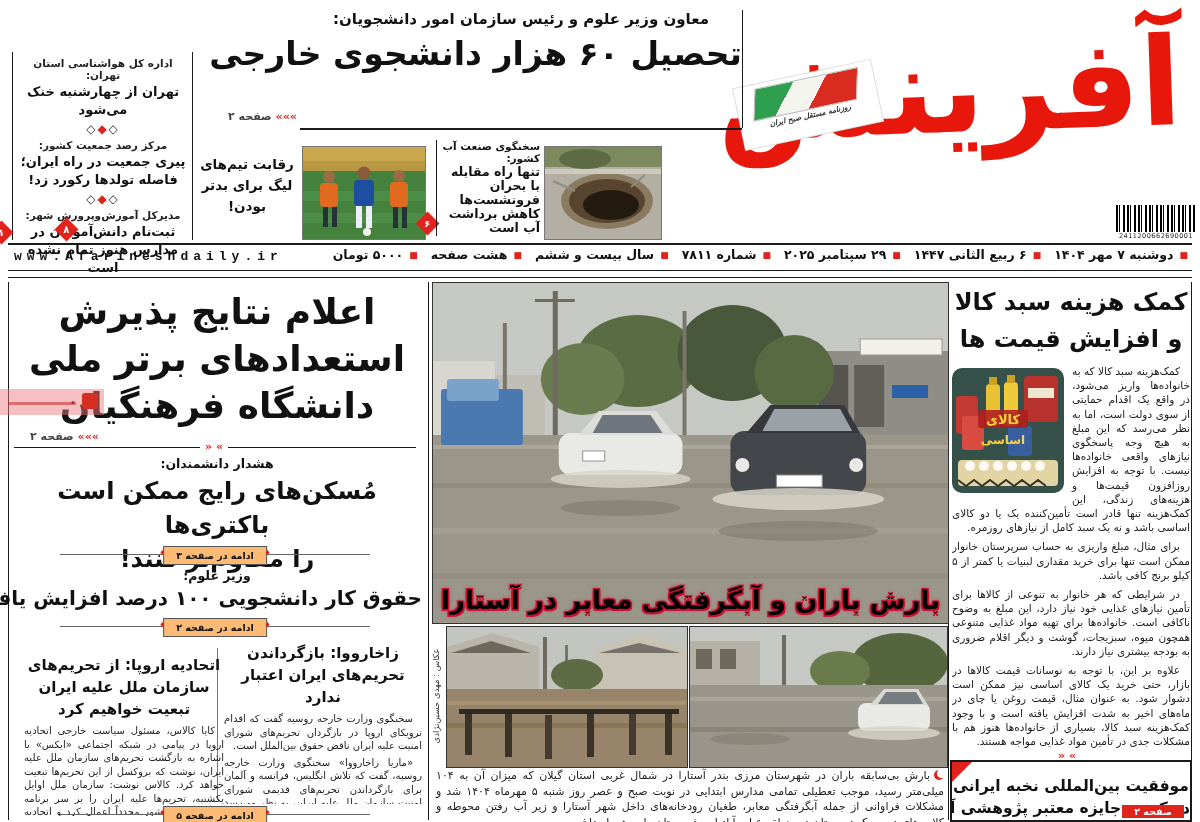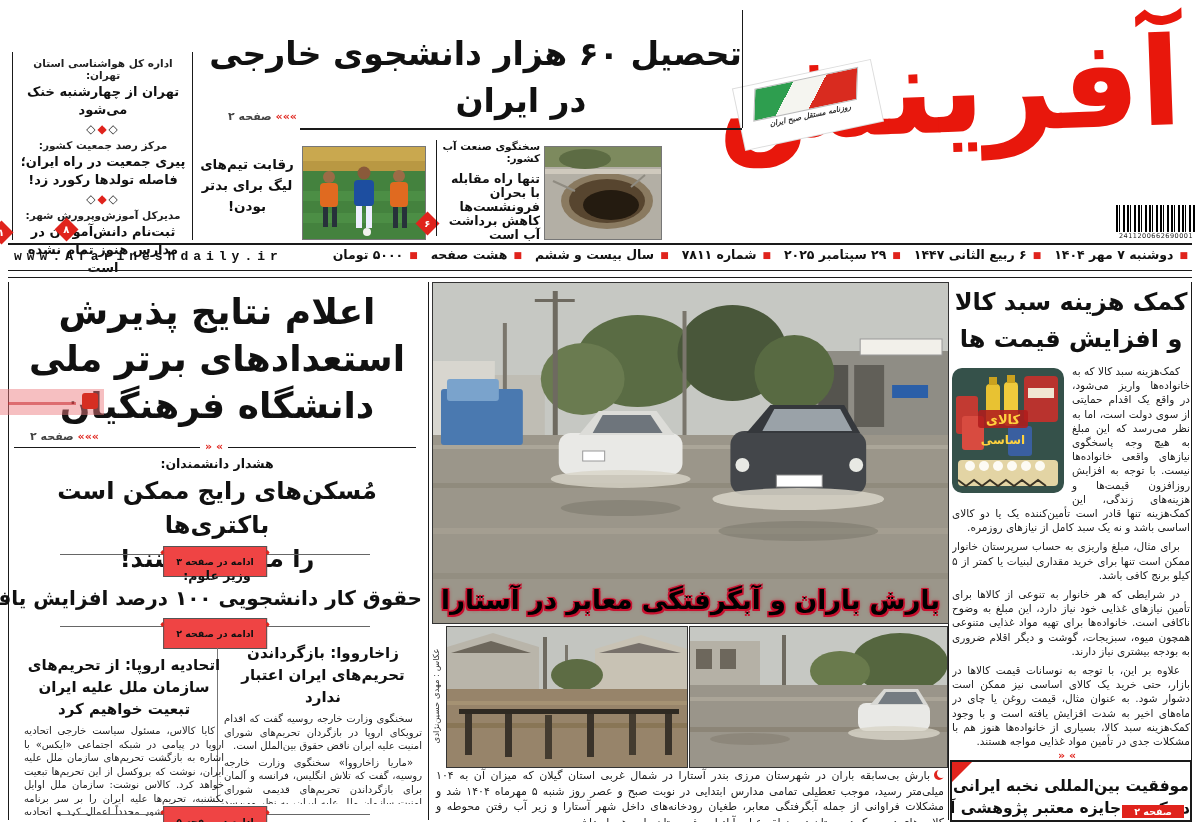--- a/index.html
+++ b/index.html
@@ -38,21 +38,21 @@
   .dsep .mid{color:#e0231c;}
   .dbadge{position:absolute;width:17px;height:17px;background:#e0231c;transform:rotate(45deg);
           display:flex;align-items:center;justify-content:center;}
   .dbadge span{transform:rotate(-45deg);color:#fff;font-size:10px;font-weight:700;}
 
   
   .fcap{position:absolute;left:196px;top:154px;width:102px;font-size:13.5px;font-weight:700;
         line-height:21px;text-align:center;}
   .photo{position:absolute;border:1px solid #777;overflow:hidden;background:#bbb;}
   .wblock{position:absolute;left:442px;top:140px;width:98px;}
-  .wblock .k{font-size:10.5px;font-weight:700;text-align:right;margin-bottom:8px;}
+  .wblock .k{font-size:10.5px;font-weight:700;text-align:right;margin-bottom:1px;}
   .wblock .t{font-size:12.5px;font-weight:700;line-height:14px;text-align:right;}
 
   
   .dateline{position:absolute;right:12px;top:247px;display:flex;gap:13px;font-size:12.5px;font-weight:700;}
   .dseg::before{content:"■";color:#e0231c;font-size:9px;margin-left:6px;vertical-align:1px;}
   .url{position:absolute;left:14px;top:249px;font-size:13px;font-weight:700;letter-spacing:5px;
        direction:ltr;color:#111;font-family:Liberation Mono, monospace;}
 
   
   .rtitle{position:absolute;left:952px;top:284px;width:238px;text-align:center;font-weight:700;
@@ -86,43 +86,43 @@
   .wm{position:absolute;left:0;top:389px;width:104px;height:26px;background:rgba(236,122,126,.48);}
   .wm::before{content:"";position:absolute;right:6px;top:4px;width:16px;height:16px;background:#d62e22;border-radius:3px;}
   .wm::after{content:"";position:absolute;right:28px;left:8px;top:13px;height:3px;background:rgba(200,40,45,.55);}
   .lk{font-size:12.5px;font-weight:700;text-align:center;}
   .pktitle{position:absolute;left:12px;top:474px;width:410px;text-align:center;font-weight:700;
            font-size:24px;line-height:34px;}
   .wagetitle{position:absolute;left:12px;top:586px;width:410px;text-align:center;font-weight:700;
            font-size:20px;white-space:nowrap;}
   .ctag{position:absolute;height:16px;}
   .ctag .line{position:absolute;left:0;right:0;top:8px;height:1px;background:#666;}
-  .ctag .box{position:absolute;left:50%;transform:translateX(-50%);top:0;background:#ef4444;
-             border:1px solid #555;font-size:9.5px;font-weight:700;padding:9px 12px;white-space:nowrap;}
+  .ctag .box{position:absolute;left:50%;transform:translateX(-50%);top:0;background:#fdba74;
+             border:1px solid #555;font-size:9.5px;font-weight:700;padding:3px 12px;white-space:nowrap;}
   .ctag .box::before{content:"♦";color:#e0231c;position:absolute;right:-5px;top:2px;font-size:7px;}
   .ctag .box::after{content:"♦";color:#e0231c;position:absolute;left:-5px;top:2px;font-size:7px;}
   .smallart .ti{font-size:15px;font-weight:700;line-height:22px;text-align:center;margin-bottom:4px;}
   .smallart p{margin:0 0 3px;font-size:10px;line-height:13.5px;text-align:justify;text-indent:9px;color:#1c1c1c;}
 </style>
 </head>
 <body>
 
 <div class="page">
 
   <div class="logo">آفرینش</div>
   <div class="emblem">
     <div class="flag"></div>
     <div class="etxt">روزنامه مستقل صبح ایران</div>
   </div>
   <div class="barcode"></div>
   <div class="barcodenum">2411200662690001</div>
 
+  <div class="lead-kicker">معاون وزیر علوم و رئیس سازمان امور دانشجویان:</div>
   <div class="lead-title">
     <div>تحصیل ۶۰ هزار دانشجوی خارجی</div>
-    <div>در ایران</div>
   </div>
   <div class="hr" style="left:300px;top:128px;width:442px;height:1.5px;"></div>
   <div class="pgmark" style="left:228px;top:110px;">
     <span class="chev">«««</span>
     <span>صفحه ۲</span>
   </div>
   <div class="vr" style="left:742px;top:10px;height:118px;"></div>
 
   <div class="vr" style="left:12px;top:52px;height:188px;"></div>
   <div class="vr" style="left:192px;top:52px;height:188px;"></div>

